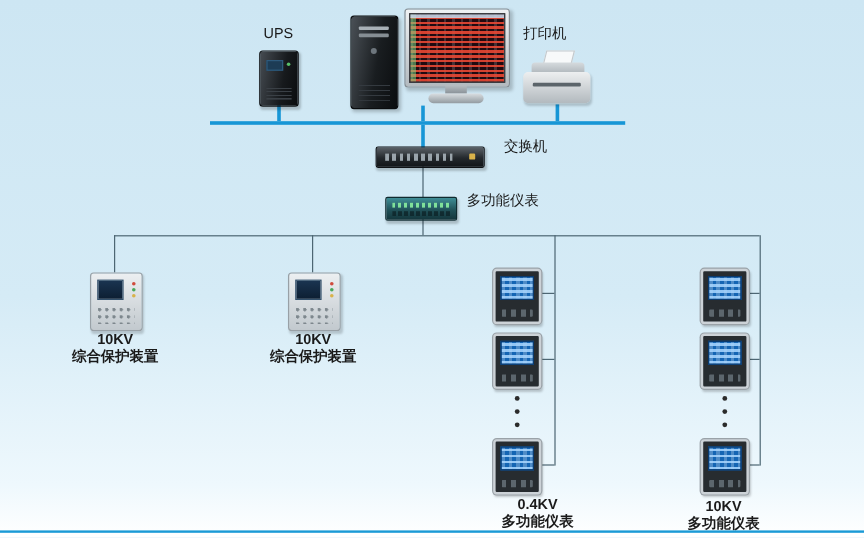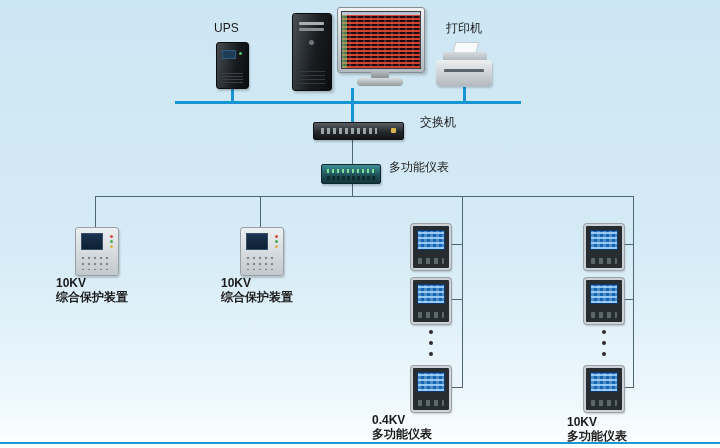--- a/index.html
+++ b/index.html
@@ -6,21 +6,21 @@
   .stage{
     position:relative;width:720px;height:448px;overflow:hidden;
     font-family:"Liberation Sans","DejaVu Sans",sans-serif;
     background:linear-gradient(180deg,#cde6f3 0%,#d5ebf6 55%,#eef8fd 90%,#ffffff 100%);
   }
   .abs{position:absolute;}
   .line{position:absolute;}
   .line.blue{background:#1796d6;}
   .line.dark{background:#4d6673;}
   .lbl{position:absolute;color:#1a1a1a;font-size:12px;line-height:1.15;}
-  .lbl.center{text-align:left;}
+  .lbl.center{text-align:center;}
   .lbl .bold{font-weight:700;}
   
   .ups-body{background:linear-gradient(100deg,#454b51,#171a1d 60%,#0a0c0e);border:1px solid #0a0c0e;border-radius:3px;box-shadow:1px 2px 2px rgba(0,0,0,.2);}
   .ups-screen{position:absolute;left:5px;top:7px;width:12px;height:7px;background:#1d3c55;border:1px solid #2e5a7c;}
   .ups-led{position:absolute;left:22px;top:9px;width:3px;height:3px;border-radius:50%;background:#58c06a;}
   .ups-vent{position:absolute;left:5px;bottom:5px;right:5px;height:10px;background:repeating-linear-gradient(0deg,#3a4046 0 1px,transparent 1px 3px);}
   .tower-body{background:linear-gradient(100deg,#4a5056,#191d20 55%,#0b0d0f);border:1px solid #0a0c0e;border-radius:3px;box-shadow:2px 2px 3px rgba(0,0,0,.22);}
   .drive{position:absolute;left:6px;width:25px;height:3px;background:#a8b0b6;border-radius:1px;}
   .pwr{position:absolute;left:16px;top:26px;width:5px;height:5px;border-radius:50%;background:#6d767d;}
   .tower-vent{position:absolute;left:6px;bottom:6px;right:6px;height:14px;background:repeating-linear-gradient(0deg,#343a40 0 1px,transparent 1px 4px);}
@@ -101,21 +101,21 @@
     <div class="tower-vent"></div>
   </div>
   <div class="abs monitor-frame" style="left:337px;top:7px;width:86px;height:64px">
     <div class="monitor-screen">
       <div class="screen-topbar"></div>
     </div>
   </div>
   <div class="abs monitor-neck" style="left:371px;top:71px;width:18px;height:7px"></div>
   <div class="abs monitor-base" style="left:357px;top:78px;width:46px;height:8px"></div>
 
-  <div class="lbl center" style="left:446px;top:22px;width:52px">打印机</div>
+  <div class="lbl center" style="left:428px;top:22px;width:52px">打印机</div>
   <div class="abs printer-paper" style="left:453px;top:42px;width:22px;height:16px"></div>
   <div class="abs printer-top" style="left:443px;top:52px;width:44px;height:12px"></div>
   <div class="abs printer-body" style="left:436px;top:60px;width:56px;height:26px">
     <div class="printer-slot"></div>
   </div>
 
   <div class="abs switch-body" style="left:313px;top:122px;width:89px;height:16px">
     <div class="switch-ports"></div>
     <div class="switch-led"></div>
   </div>
@@ -161,21 +161,21 @@
   </div>
   <div class="abs" style="left:427px;top:330px;width:8px">
     <div class="vdot"></div>
       <div class="vdot"></div>
       <div class="vdot"></div>
   </div>
   <div class="abs meter-body" style="left:411px;top:366px">
     <div class="meter-screen"></div>
     <div class="meter-btns"></div>
   </div>
-  <div class="lbl center" style="left:372px;top:414px;width:72px">
+  <div class="lbl center" style="left:412px;top:414px;width:72px">
     <div class="bold">0.4KV</div>
     <div class="bold">多功能仪表</div>
   </div>
 
   <div class="abs meter-body" style="left:584px;top:224px">
     <div class="meter-screen"></div>
     <div class="meter-btns"></div>
   </div>
   <div class="abs meter-body" style="left:584px;top:278px">
     <div class="meter-screen"></div>

